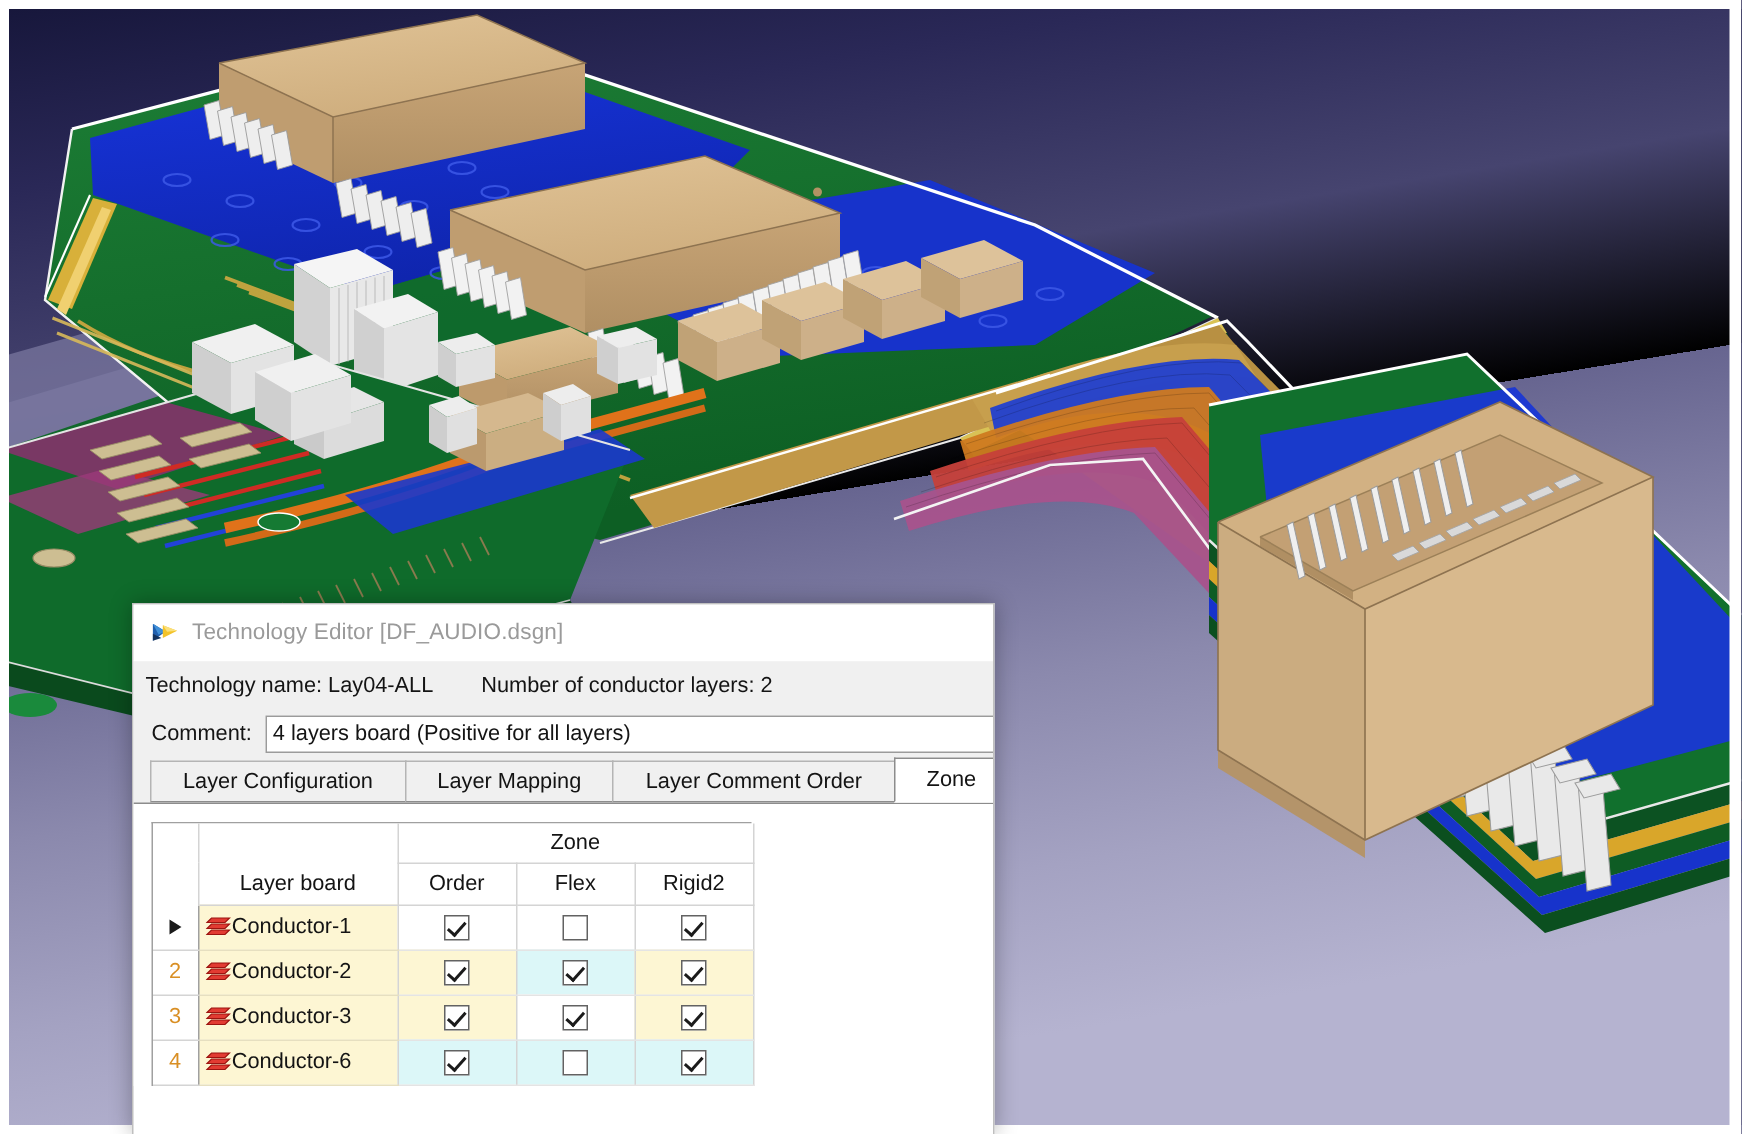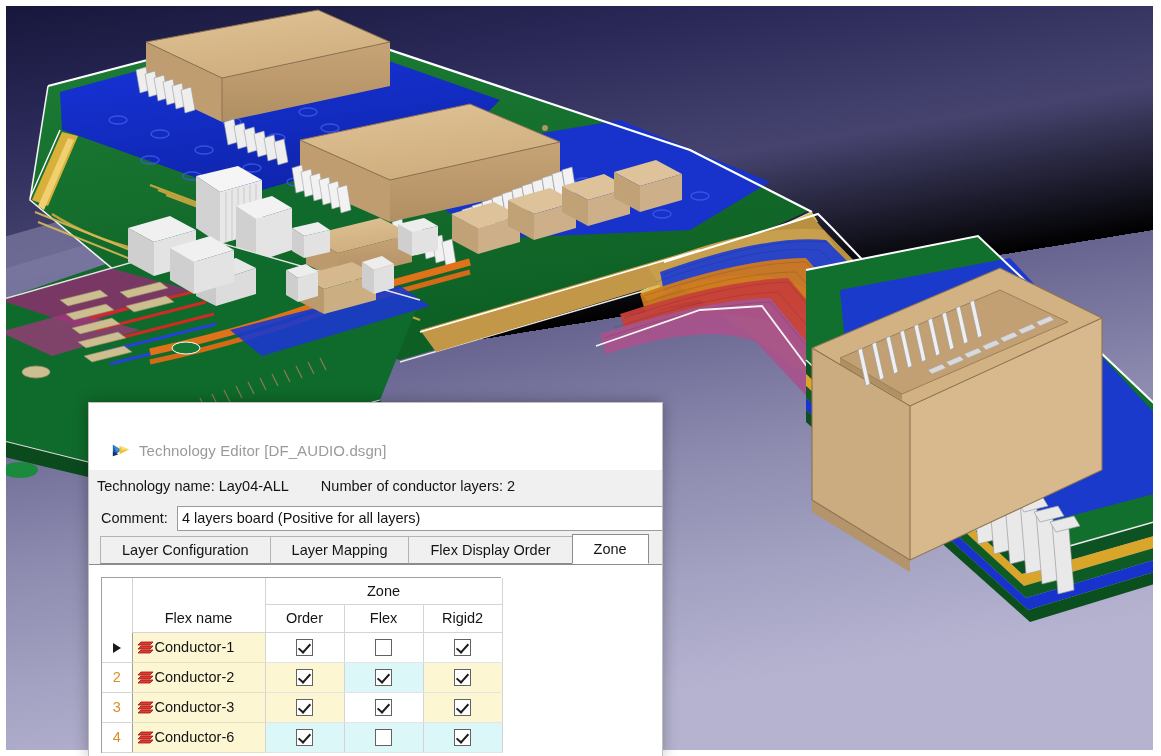--- a/index.html
+++ b/index.html
@@ -42,24 +42,23 @@
     font-size: 14.5px;
     color: #1b1b1b;
     box-shadow: 0 0 14px rgba(0,0,0,0.30);
     overflow: hidden;
   }
 
   .titlebar {
     height: 38px;
     background: #ffffff;
     display: flex; align-items: center;
-    padding-left: 22px;
+    padding-left: 11px;
     gap: 9px;
     border-bottom: 1px solid #ffffff;
-    margin-top: 29px;
   }
   .titlebar-text {
     color: #9a9a9a;
     font-size: 15px;
     letter-spacing: .1px;
     white-space: nowrap;
   }
   .app-icon { width: 19px; height: 19px; flex: 0 0 19px; display:block; }
 
   .dlg-body { background: #f0f0f0; padding: 0; }
@@ -671,38 +670,38 @@
     </div>
 
     <div class="comment-row">
       <span class="comment-label">Comment:</span>
       <input class="comment-input" type="text" value="4 layers board (Positive for all layers)" style="">
     </div>
 
     <div class="tabstrip">
       <div class="tab">Layer Configuration</div>
       <div class="tab">Layer Mapping</div>
-      <div class="tab">Flex Display Order</div>
+      <div class="tab">Layer Comment Order</div>
       <div class="tab active">Zone</div>
     </div>
 
     <div class="tabpanel">
       <div class="grid">
         <table>
           <colgroup>
             <col class="col-rowhdr">
               <col class="col-name">
             <col class="col-z">
               <col class="col-z">
               <col class="col-z">
           </colgroup>
           <thead>
             <tr>
               <th class="hdr hdr-blank" rowspan="2"></th>
-              <th class="hdr hdr-name" rowspan="2">Flex name</th>
+              <th class="hdr hdr-name" rowspan="2">Layer board</th>
               <th class="hdr hdr-group" colspan="3">Zone</th>
             </tr>
             <tr>
               <th class="hdr">Order</th>
               <th class="hdr">Flex</th>
               <th class="hdr">Rigid2</th>
             </tr>
           </thead>
           <tbody>
 

